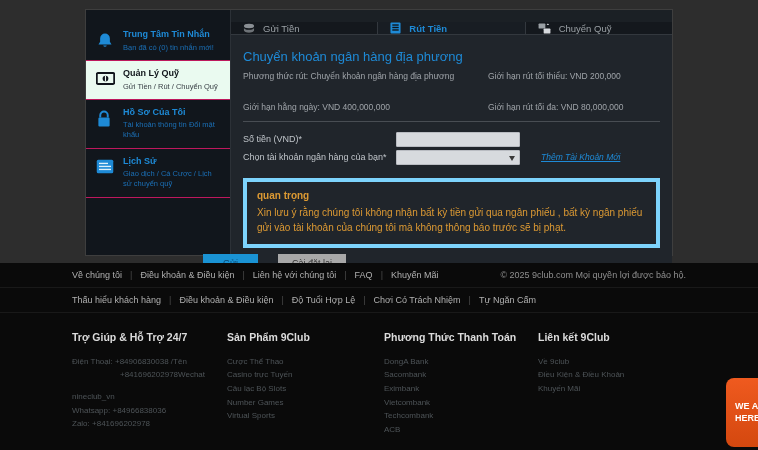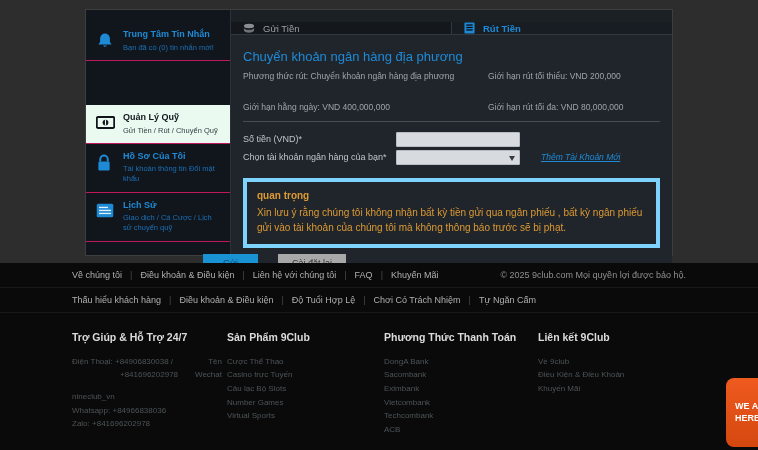--- a/index.html
+++ b/index.html
@@ -12,21 +12,21 @@
     background:#1b2025; border:1px solid #3e3e3e; display:flex; }
 
   
   .sidebar { width:145px; background:#11161c; border-right:1px solid #2c3137;
     padding-top:12px; display:flex; flex-direction:column; }
   .side-item { display:flex; gap:7px; padding:7px 8px 7px 10px; cursor:pointer;
     border-bottom:1px solid #be185d; align-items:flex-start; }
   .side-item .si-icon { flex:0 0 20px; padding-top:3px; }
   .side-item .si-title { color:#1e8ad6; font-weight:bold; font-size:9px; line-height:1.3; }
   .side-item .si-sub { color:#1b6fb5; font-size:7.5px; line-height:1.35; margin-top:2px; }
-  .side-item.active { background:#eafaf0;margin-top:44px; }
+  .side-item.active { background:#eafaf0; }
   .side-item.active .si-title { color:#10151b; }
   .side-item.active .si-sub { color:#3a4047; }
 
   
   .content-col { flex:1; display:flex; flex-direction:column; padding-top:12px; }
   .tabbar { display:flex; height:27px; background:#14181d; border-bottom:1px solid #33383e; }
   .tab { flex:1; display:flex; align-items:center; gap:8px; padding-left:12px;
     border-right:1px solid #33383e; color:#9aa0a5; font-size:9.5px; cursor:pointer; }
   .tab:last-child { border-right:none; }
   .tab.active { color:#1e8ad6; background:#181d23; font-weight:bold; }
@@ -69,21 +69,21 @@
   .f-link { color:#b0b0b0; cursor:pointer; white-space:nowrap; }
   .f-sep { color:#4a4a4a; }
   .f-copy { margin-left:auto; color:#8f8f8f; }
 
   .f-cols { display:flex; padding:16px 0 0 72px; }
   .f-col { font-size:8px; color:#4e5458; line-height:1.7; }
   .f-col h4 { color:#dcdcdc; font-size:10.5px; margin-bottom:8px; font-weight:bold; }
   .col-support { width:155px; }
   .col-products { width:157px; }
   .col-payments { width:154px; }
-  .phone-block { display:flex; justify-content:space-between; width:150px; }
+  .phone-block { display:flex; justify-content:flex-start; width:150px; }
   .f-col .gap { height:8px; }
   .f-item { cursor:pointer; }
 
   .chat-badge { position:absolute; right:-26px; top:378px; width:58px; height:69px;
     background:linear-gradient(#ef5a1f,#d4480f); border-radius:8px 0 0 8px;
     color:#fff; font-weight:bold; font-size:9px; line-height:1.25;
     display:flex; align-items:center; padding-left:9px; cursor:pointer; }
   .chat-badge span { display:block; width:38px; }
 
   svg { display:block; }
@@ -163,20 +163,30 @@
           <span>
             <svg width="11" height="12" viewBox="0 0 12 13">
                 <rect x="0.5" y="0.5" width="11" height="12" rx="1" fill="#1e8ad6"></rect>
                 <rect x="2.5" y="2.5" width="7" height="1.5" fill="#0e1318"></rect>
                 <rect x="2.5" y="5.2" width="7" height="1.5" fill="#0e1318"></rect>
                 <rect x="2.5" y="7.9" width="7" height="1.5" fill="#0e1318"></rect>
               </svg>
           </span>
           <span>Rút Tiền</span>
         </div>
+        <div class="tab">
+          <span>
+            <svg width="13" height="11" viewBox="0 0 15 13">
+                <rect x="0.5" y="0.5" width="8" height="6" rx="1" fill="#9aa0a5"></rect>
+                <rect x="6.5" y="6.5" width="8" height="6" rx="1" fill="#d7dade"></rect>
+                <path d="M10 2.5h3l-1.5-2z" fill="#d7dade"></path>
+              </svg>
+          </span>
+          <span>Chuyển Quỹ</span>
+        </div>
       </div>
 
       <div class="content">
         <div class="c-title">Chuyển khoản ngân hàng địa phương</div>
 
         <div class="info-grid">
           <span>Phương thức rút: Chuyển khoản ngân hàng địa phương</span>
           <span>Giới hạn rút tối thiểu: VND 200,000</span>
           <span>Giới hạn hằng ngày: VND 400,000,000</span>
           <span>Giới hạn rút tối đa: VND 80,000,000</span>

